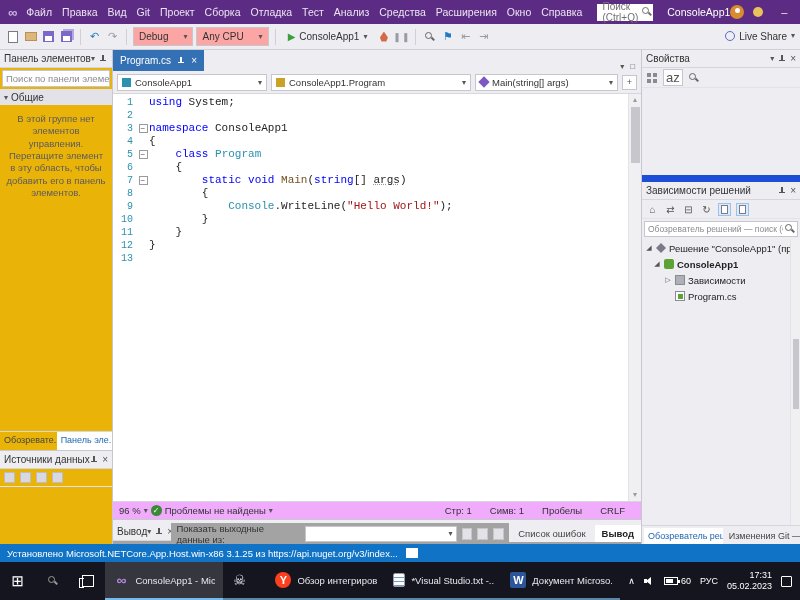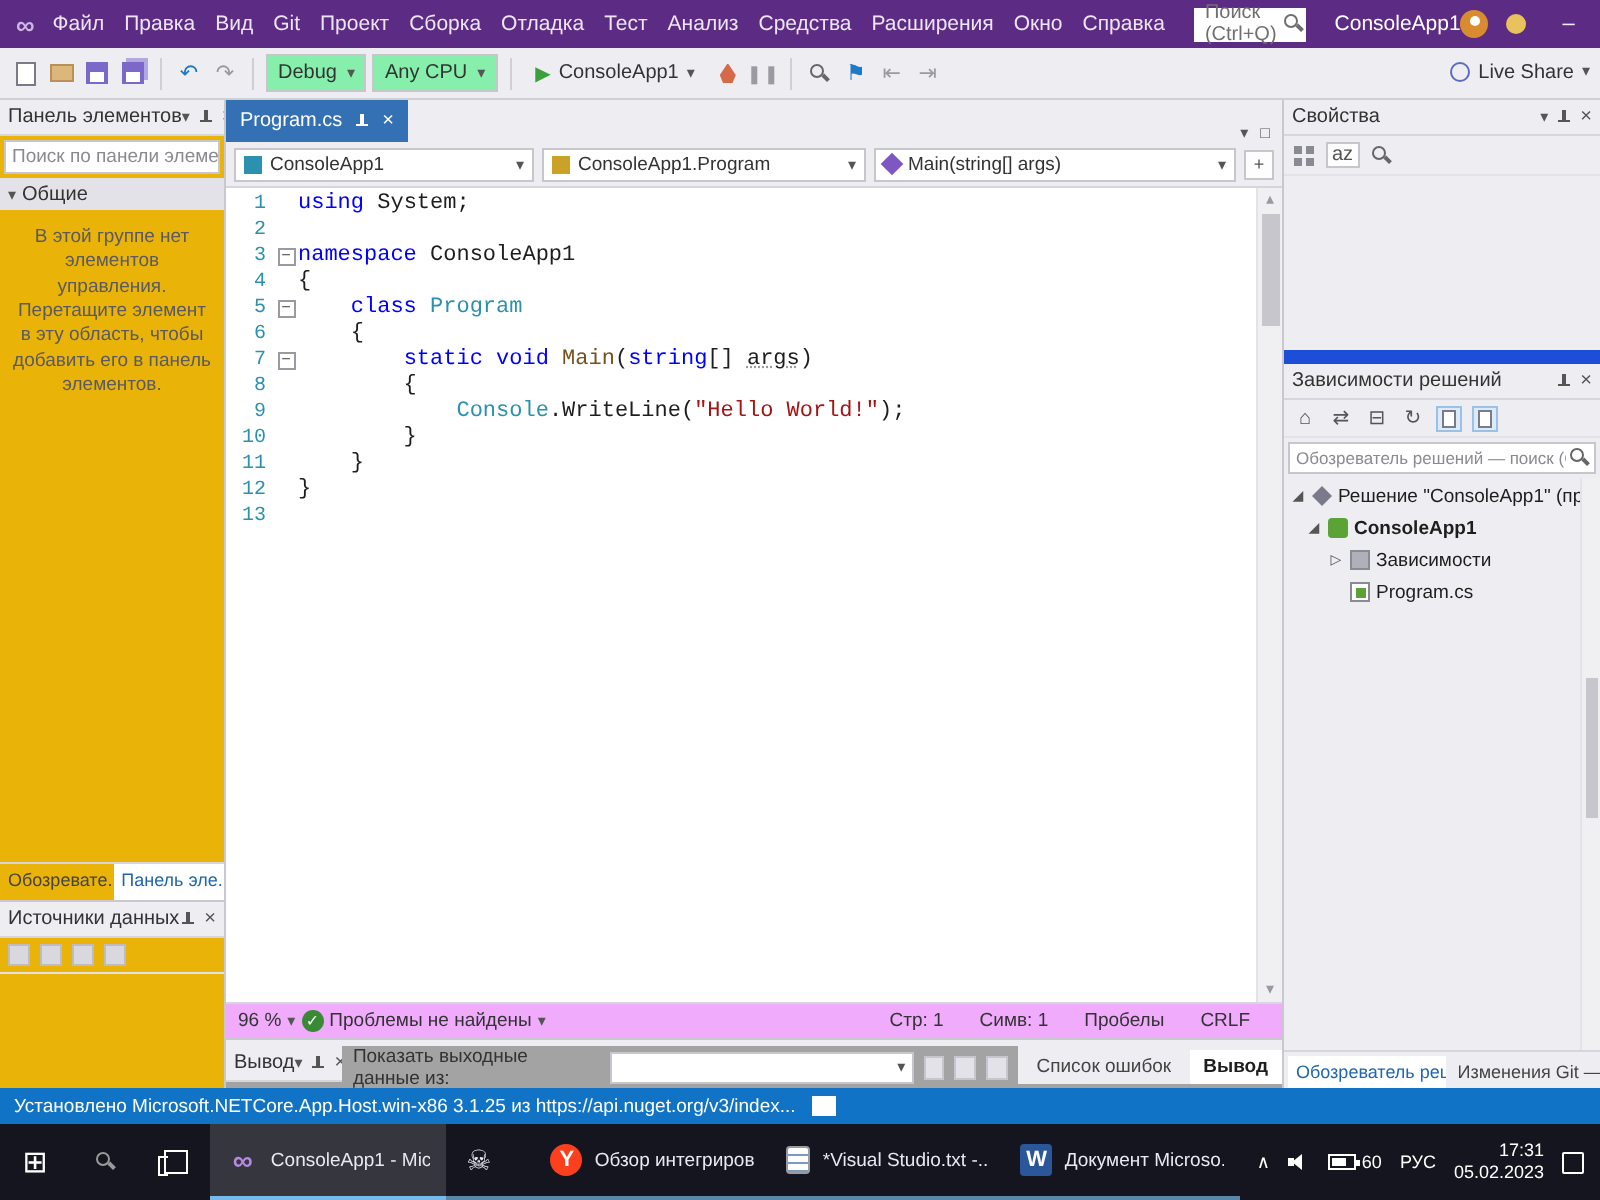--- a/index.html
+++ b/index.html
@@ -22,21 +22,21 @@
   
   .toolbar{height:26px;background:#eeeef2;border-bottom:1px solid #cfcfd6;display:flex;align-items:center;padding:0 5px;gap:3px;flex:0 0 auto}
   .tbico{width:15px;height:15px;display:inline-flex;align-items:center;justify-content:center;font-size:11px}
   .ico-doc{width:10px;height:12px;background:#fff;border:1px solid #7a7a8a}
   .ico-folder{width:12px;height:9px;background:#dcb67a;border:1px solid #b9905a;position:relative}
   .ico-save{width:11px;height:11px;background:#7b68c8;position:relative}
   .ico-save::after{content:"";position:absolute;left:2px;top:5px;width:7px;height:5px;background:#fff}
   .ico-save.all{box-shadow:2px -2px 0 #b4a8e0}
   .blue{color:#1e7ac4}.gray{color:#9a9aa2}
   .sep{width:1px;height:16px;background:#cfcfd6;margin:0 3px}
-  .dd{background:#86efac;border:1px solid #c6c6cc;height:19px;display:flex;align-items:center;gap:5px;padding:0 5px;font-size:10px;color:#333}
+  .dd{background:#fca5a5;border:1px solid #c6c6cc;height:19px;display:flex;align-items:center;gap:15px;padding:0 5px;font-size:10px;color:#333}
   .start-btn{display:flex;align-items:center;gap:4px;height:20px;padding:0 6px;font-size:10px;color:#333}
   .play{color:#3aa13a;font-size:10px}
   .flame{width:8px;height:10px;background:#d46a4a;clip-path:polygon(50% 0,100% 60%,80% 100%,20% 100%,0 60%)}
   .pauseico{color:#9a9aa2;font-size:9px;letter-spacing:1px}
   .mag{width:10px;height:10px;position:relative;display:inline-block}
   .mag::before{content:"";position:absolute;left:0;top:0;width:5px;height:5px;border:1.5px solid #666;border-radius:50%}
   .mag::after{content:"";position:absolute;left:6px;top:6px;width:4px;height:1.5px;background:#666;transform:rotate(45deg)}
   .mag.w::before{border-color:#6f6f6f}.mag.w::after{background:#6f6f6f}
   .liveshare{margin-left:auto;display:flex;gap:4px;color:#333}
   .ls-ico{width:10px;height:10px;border-radius:50%;border:1.5px solid #5c6bc0}
@@ -110,21 +110,21 @@
 
   
   .rightpanel{width:158px;display:flex;flex-direction:column;background:#eeeef2;flex:0 0 auto}
   .props{height:132px;display:flex;flex-direction:column;border-bottom:7px solid #1d4ed8}
   .props-toolbar{height:20px;display:flex;align-items:center;gap:6px;padding:0 5px;border-bottom:1px solid #e2e2e8}
   .catico{width:10px;height:10px;background:
     linear-gradient(#8a8a92,#8a8a92) left top/4px 4px no-repeat,
     linear-gradient(#8a8a92,#8a8a92) right top/4px 4px no-repeat,
     linear-gradient(#8a8a92,#8a8a92) left bottom/4px 4px no-repeat,
     linear-gradient(#8a8a92,#8a8a92) right bottom/4px 4px no-repeat}
-  .azico{font-size:10px;color:#555;border:1px solid #c6c6cc;background:#fdfdfd;padding:0 2px}
+  .azico{font-size:13px;color:#555;border:1px solid #c6c6cc;background:#fdfdfd;padding:0 2px}
   .props-body{flex:1}
 
   .solution{flex:1;display:flex;flex-direction:column;min-height:0}
   .sol-toolbar{height:19px;display:flex;align-items:center;gap:5px;padding:0 4px;border-bottom:1px solid #e2e2e8;color:#555;font-size:10px}
   .sol-tbico{width:13px;height:13px;display:flex;align-items:center;justify-content:center}
   .sol-tbico.pressed{border:1px solid #9ac1e8;background:#dceafa}
   .sol-search{margin:2px 2px;background:#fff;border:1px solid #c6c6cc;height:16px;display:flex;align-items:center;padding:0 3px;color:#8a8a92;font-size:8.5px;white-space:nowrap;overflow:hidden;gap:2px}
   .sol-body{flex:1;display:flex;min-height:0;background:#eeeef2}
   .tree{flex:1;padding-top:1px;font-size:9.5px;color:#1e1e1e;overflow:hidden}
   .trow{height:16px;display:flex;align-items:center;gap:3px;white-space:nowrap;overflow:hidden;padding-left:3px}
@@ -305,21 +305,21 @@
         <span class="chev">▾</span>
         <span class="chev">□</span>
       </div>
     </div>
     <div class="navbar">
       <div class="navdd" style="width:150px">
         <span class="navico nav-proj"></span>
         <span>ConsoleApp1</span>
         <span class="chev">▾</span>
       </div>
-      <div class="navdd" style="width:162px">
+      <div class="navdd" style="width:200px">
         <span class="navico nav-class"></span>
         <span>ConsoleApp1.Program</span>
         <span class="chev">▾</span>
       </div>
       <div class="navdd" style="flex:1">
         <span class="navico nav-meth"></span>
         <span>Main(string[] args)</span>
         <span class="chev">▾</span>
       </div>
       <div class="splitbox">+</div>

